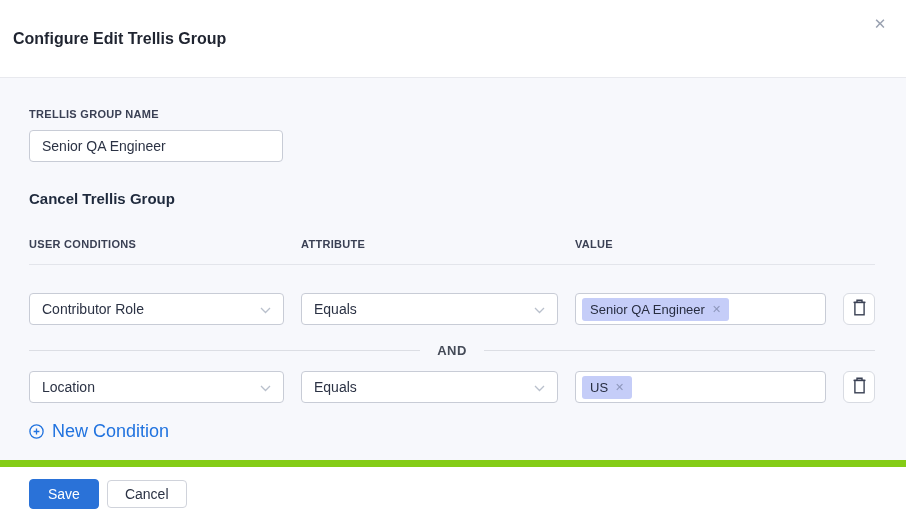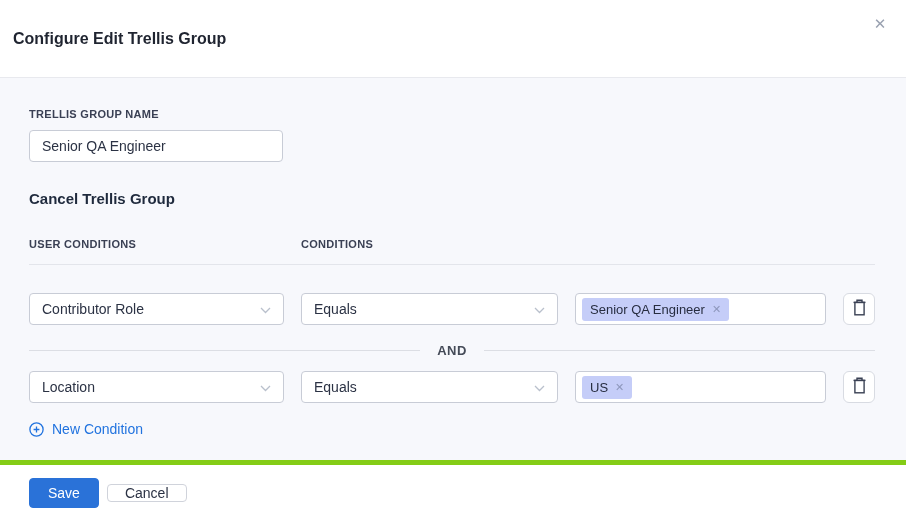--- a/index.html
+++ b/index.html
@@ -30,47 +30,48 @@
   .select-box { height: 32px; background: #fff; border: 1px solid #C8CCD6; border-radius: 4px; display: flex; align-items: center; justify-content: space-between; padding: 0 12px; font-size: 14px; color: #2B3244; cursor: pointer; }
   .value-box { height: 32px; background: #fff; border: 1px solid #C8CCD6; border-radius: 4px; display: flex; align-items: center; padding: 0 6px; cursor: text; }
   .tag { display: inline-flex; align-items: center; background: #C5CDF8; border-radius: 3px; padding: 4px 8px; font-size: 13px; color: #272D40; line-height: 15px; }
   .tag-x { margin-left: 7px; color: #8E97BC; font-size: 11px; line-height: 11px; cursor: pointer; }
   .trash-btn { width: 32px; height: 32px; background: #fff; border: 1px solid #D8DBE2; border-radius: 6px; display: flex; align-items: center; justify-content: center; cursor: pointer; padding: 0; }
 
   .and-sep { display: flex; align-items: center; margin-top: 18px; }
   .and-line { flex: 1; height: 1px; background: #DCDEE4; }
   .and-text { padding: 0 17px; font-size: 13px; font-weight: 700; color: #454B58; letter-spacing: 0.4px; }
 
-  .new-condition { display: inline-flex; align-items: center; gap: 8px; margin-top: 18px; background: none; border: none; padding: 0; color: #2173DF; font-size: 14px; font-family: inherit; cursor: pointer; }
+  .new-condition { display: inline-flex; align-items: center; gap: 8px; margin-top: 18px; background: none; border: none; padding: 0; color: #2173DF; font-size: 18px; font-family: inherit; cursor: pointer; }
 
   
-  .modal-footer { height: 61px; background: #fff; border-top: 5px solid #84cc16; display: flex; align-items: center; gap: 8px; padding: 0 29px; }
+  .modal-footer { height: 61px; background: #fff; border-top: 7px solid #84cc16; display: flex; align-items: center; gap: 8px; padding: 0 29px; }
   .btn-save { height: 30px; padding: 0 18px; background: #2A72D8; color: #fff; border: 1px solid #2A72D8; border-radius: 4px; font-size: 14px; font-family: inherit; cursor: pointer; }
-  .btn-cancel { height: 18px; padding: 0 17px; background: #fff; color: #2B3244; border: 1px solid #D0D3DB; border-radius: 4px; font-size: 14px; font-family: inherit; cursor: pointer; }
+  .btn-cancel { height: 28px; padding: 0 17px; background: #fff; color: #2B3244; border: 1px solid #D0D3DB; border-radius: 4px; font-size: 14px; font-family: inherit; cursor: pointer; }
 </style>
 </head>
 <body>
 
 <div class="modal">
 
   <div class="modal-header">
     <div class="modal-title">Configure Edit Trellis Group</div>
   </div>
   <button class="close-btn">✕</button>
 
   <div class="modal-body">
 
     <div class="field-label">TRELLIS GROUP NAME</div>
     <input class="text-input" type="text" value="Senior QA Engineer" style="">
 
     <div class="section-heading">Cancel Trellis Group</div>
 
     <div class="cond-grid headers">
       <div class="field-label">USER CONDITIONS</div>
-      <div class="field-label">CONDITIONS</div>
+      <div class="field-label">ATTRIBUTE</div>
+      <div class="field-label">VALUE</div>
       <div></div>
     </div>
 
     <div class="cond-divider"></div>
 
     <div class="cond-grid cond-row">
       <div class="select-box">
         <span>Contributor Role</span>
         <span>
           <svg width="11" height="7" viewBox="0 0 11 7" fill="none">

